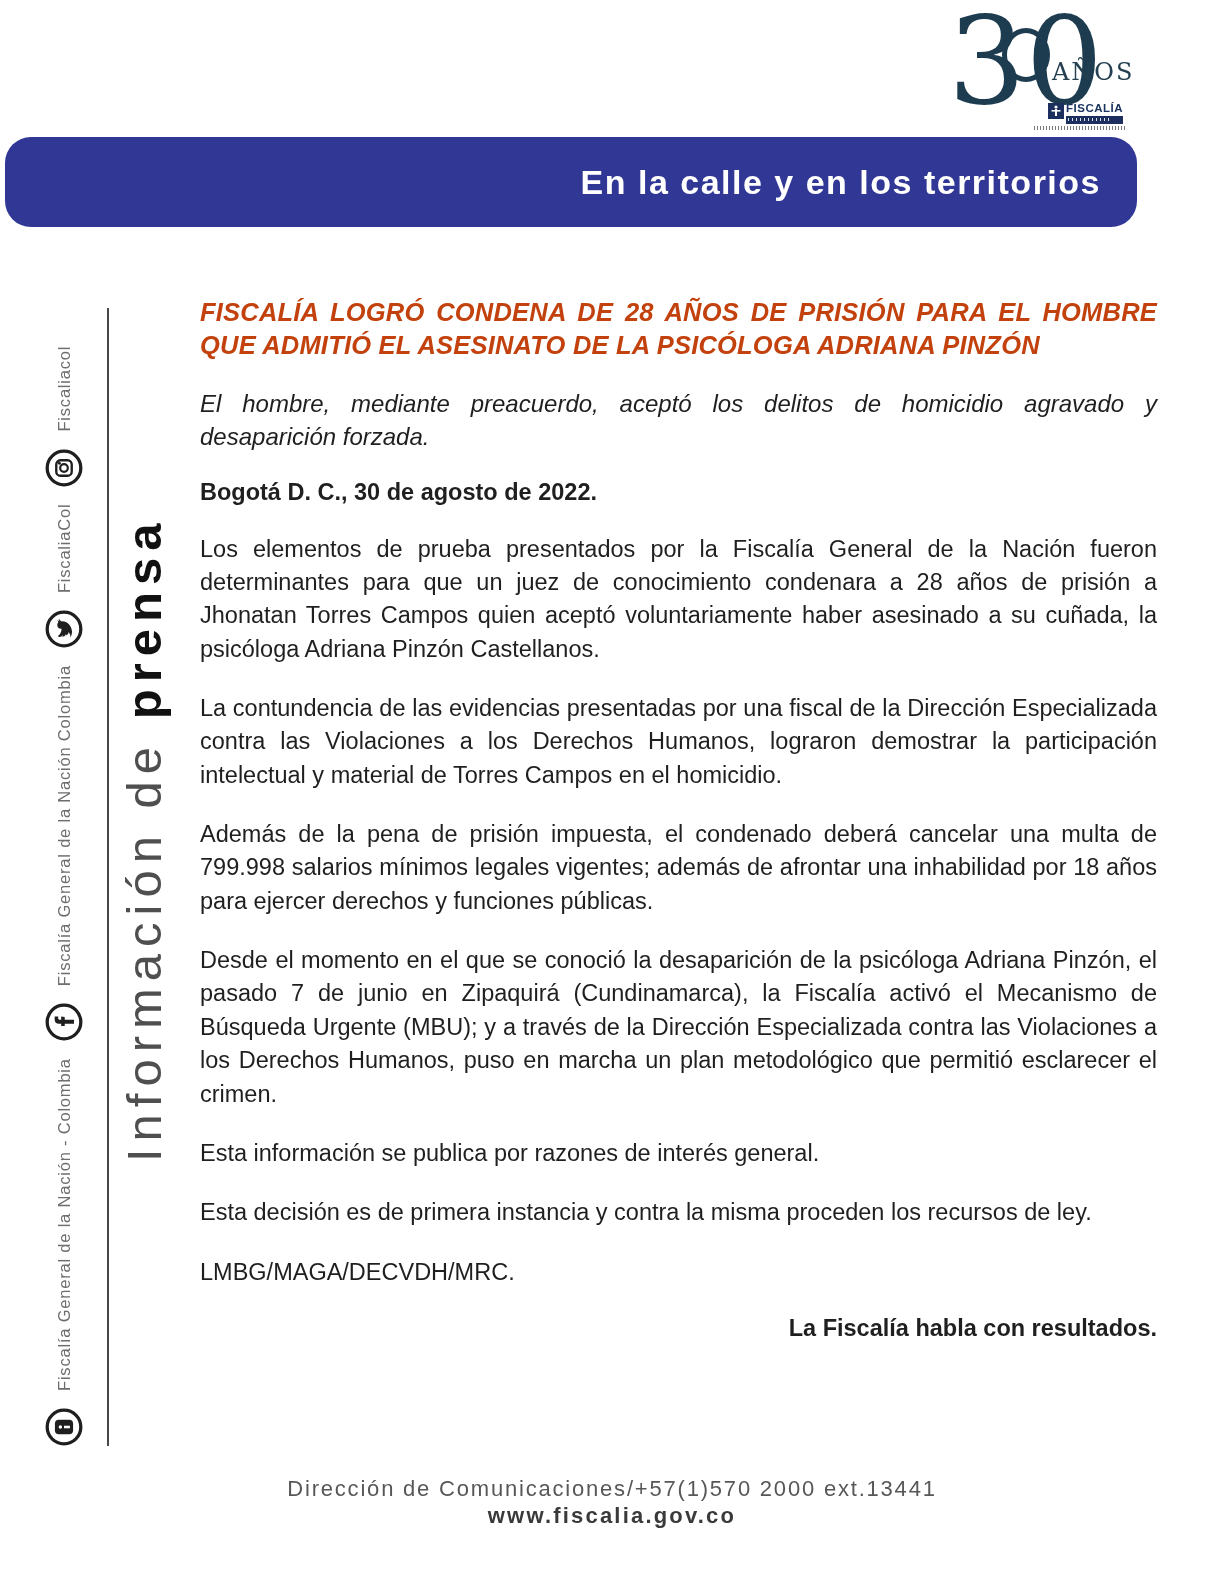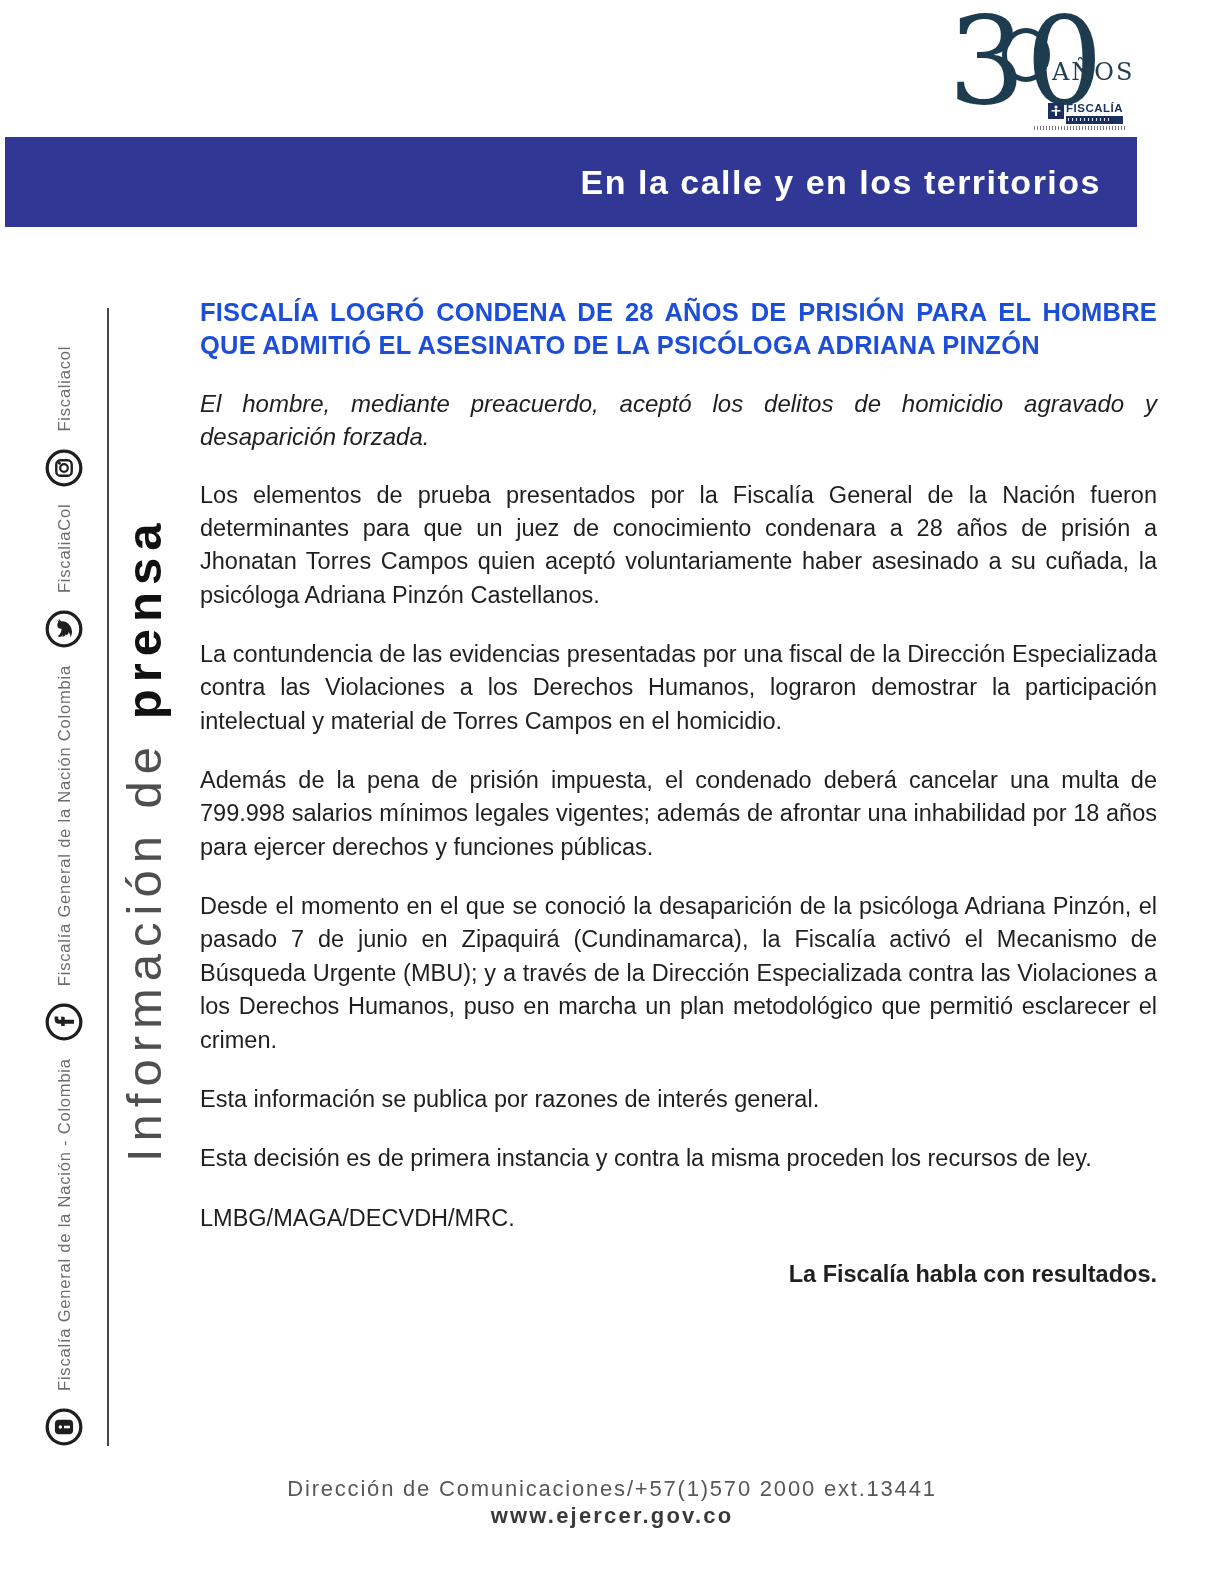--- a/index.html
+++ b/index.html
@@ -45,21 +45,21 @@
   .minibrand .tagline{
     margin-top:2px;height:4px;width:92px;margin-left:-14px;
     background:repeating-linear-gradient(90deg,rgba(90,90,90,.8) 0 1px,transparent 1px 3px);
   }
 
   
   .banner{
     position:absolute;left:5px;top:137px;width:1132px;height:90px;
     background:#313795;
     display:flex;align-items:center;justify-content:flex-end;
-    box-sizing:border-box;padding-right:36px;
+    box-sizing:border-box;padding-right:36px;border-radius:26px;
   }
   .banner .banner-text{
     color:#ffffff;font-size:34px;font-weight:700;letter-spacing:1.5px;
   }
 
   
   .vrule{
     position:absolute;left:107px;top:308px;width:2px;height:1138px;background:#474747;
   }
   .press-label{
@@ -78,21 +78,21 @@
   }
   .social-strip .handle{
     font-size:16.5px;color:#6e6e6e;letter-spacing:.8px;
   }
   .soc-icon{width:40px;height:40px;flex:0 0 auto;}
 
   
   .article{position:absolute;left:200px;top:296px;width:957px;}
   .headline{
     font-size:25.5px;font-weight:700;line-height:1.3;margin:0 0 25px 0;
-    text-align:justify;color:#1d4ed8;letter-spacing:.2px;
+    text-align:justify;color:#c2410c;letter-spacing:.2px;font-style:italic;
   }
   .lede{
     font-style:italic;font-size:24px;line-height:1.38;margin:0 0 25px 0;
     text-align:justify;
   }
   .dateline{font-size:23.5px;font-weight:700;margin:0 0 27px 0;}
   .article p.body{
     font-size:23.5px;line-height:1.42;margin:0 0 26px 0;text-align:justify;color:#1f1f1f;
   }
   .closing{
@@ -171,28 +171,29 @@
       <rect x="13.5" y="13.5" width="17" height="17" rx="4.5" fill="none" stroke="#1f1f1f" stroke-width="2.6"></rect>
       <circle cx="22" cy="22" r="4.2" fill="none" stroke="#1f1f1f" stroke-width="2.4"></circle>
       <circle cx="27.2" cy="16.9" r="1.6" fill="#1f1f1f"></circle>
     </svg>
     <span class="handle">Fiscaliacol</span>
   </div>
 
   <div class="article">
     <h1 class="headline">FISCALÍA LOGRÓ CONDENA DE 28 AÑOS DE PRISIÓN PARA EL HOMBRE QUE ADMITIÓ EL ASESINATO DE LA PSICÓLOGA ADRIANA PINZÓN</h1>
     <p class="lede">El hombre, mediante preacuerdo, aceptó los delitos de homicidio agravado y desaparición forzada.</p>
+    <p class="dateline">Bogotá D. C., 30 de agosto de 2022.</p>
     <p class="body">Los elementos de prueba presentados por la Fiscalía General de la Nación fueron determinantes para que un juez de conocimiento condenara a 28 años de prisión a Jhonatan Torres Campos quien aceptó voluntariamente haber asesinado a su cuñada, la psicóloga Adriana Pinzón Castellanos.</p>
     <p class="body">La contundencia de las evidencias presentadas por una fiscal de la Dirección Especializada contra las Violaciones a los Derechos Humanos, lograron demostrar la participación intelectual y material de Torres Campos en el homicidio.</p>
     <p class="body">Además de la pena de prisión impuesta, el condenado deberá cancelar una multa de 799.998 salarios mínimos legales vigentes; además de afrontar una inhabilidad por 18 años para ejercer derechos y funciones públicas.</p>
     <p class="body">Desde el momento en el que se conoció la desaparición de la psicóloga Adriana Pinzón, el pasado 7 de junio en Zipaquirá (Cundinamarca), la Fiscalía activó el Mecanismo de Búsqueda Urgente (MBU); y a través de la Dirección Especializada contra las Violaciones a los Derechos Humanos, puso en marcha un plan metodológico que permitió esclarecer el crimen.</p>
     <p class="body">Esta información se publica por razones de interés general.</p>
     <p class="body">Esta decisión es de primera instancia y contra la misma proceden los recursos de ley.</p>
     <p class="body">LMBG/MAGA/DECVDH/MRC.</p>
     <p class="closing">La Fiscalía habla con resultados.</p>
   </div>
 
   <div class="footer">
     <div class="f1">Dirección de Comunicaciones/+57(1)570 2000 ext.13441</div>
-    <div class="f2">www.ejercer.gov.co</div>
+    <div class="f2">www.fiscalia.gov.co</div>
   </div>
 
 </div>
 
 </body></html>

